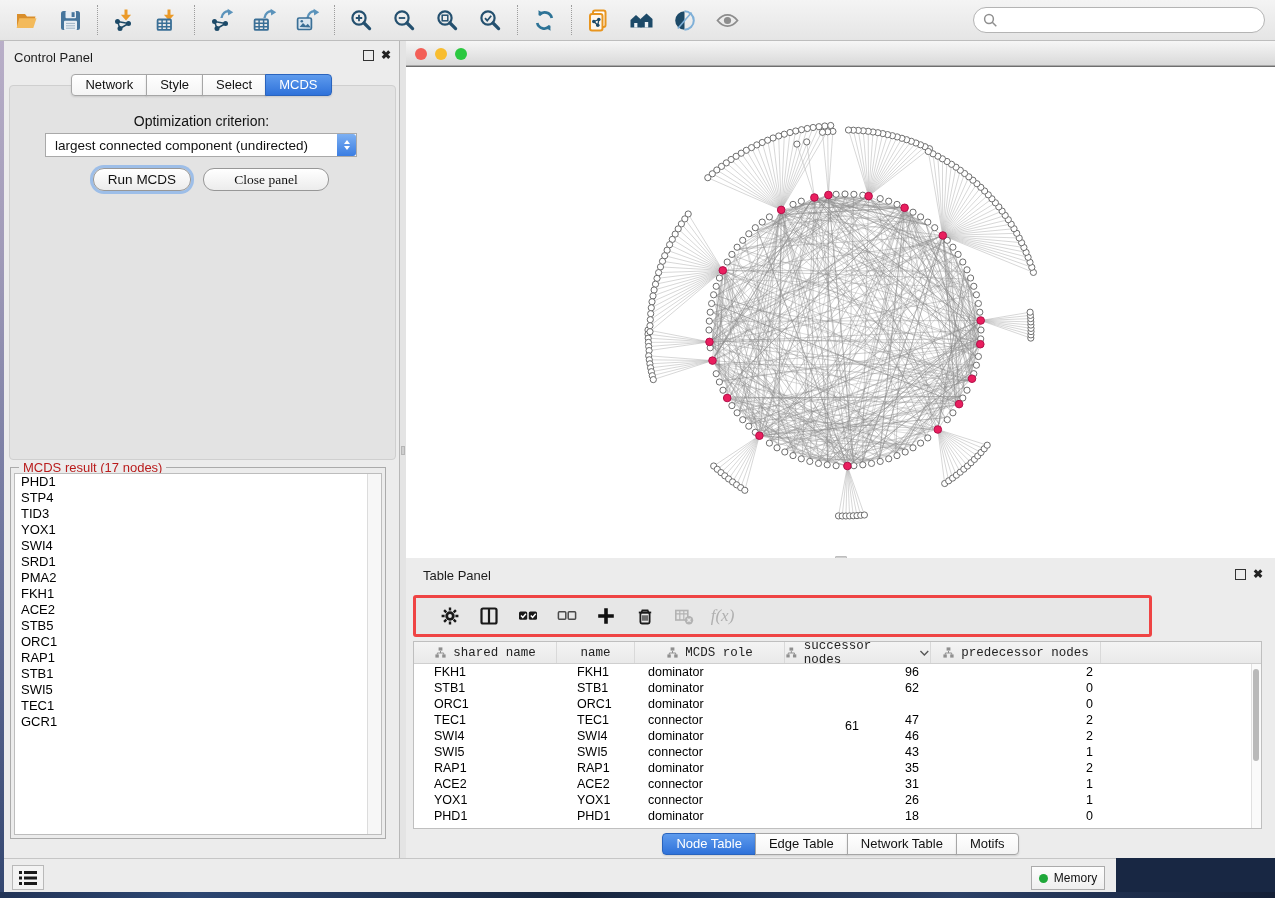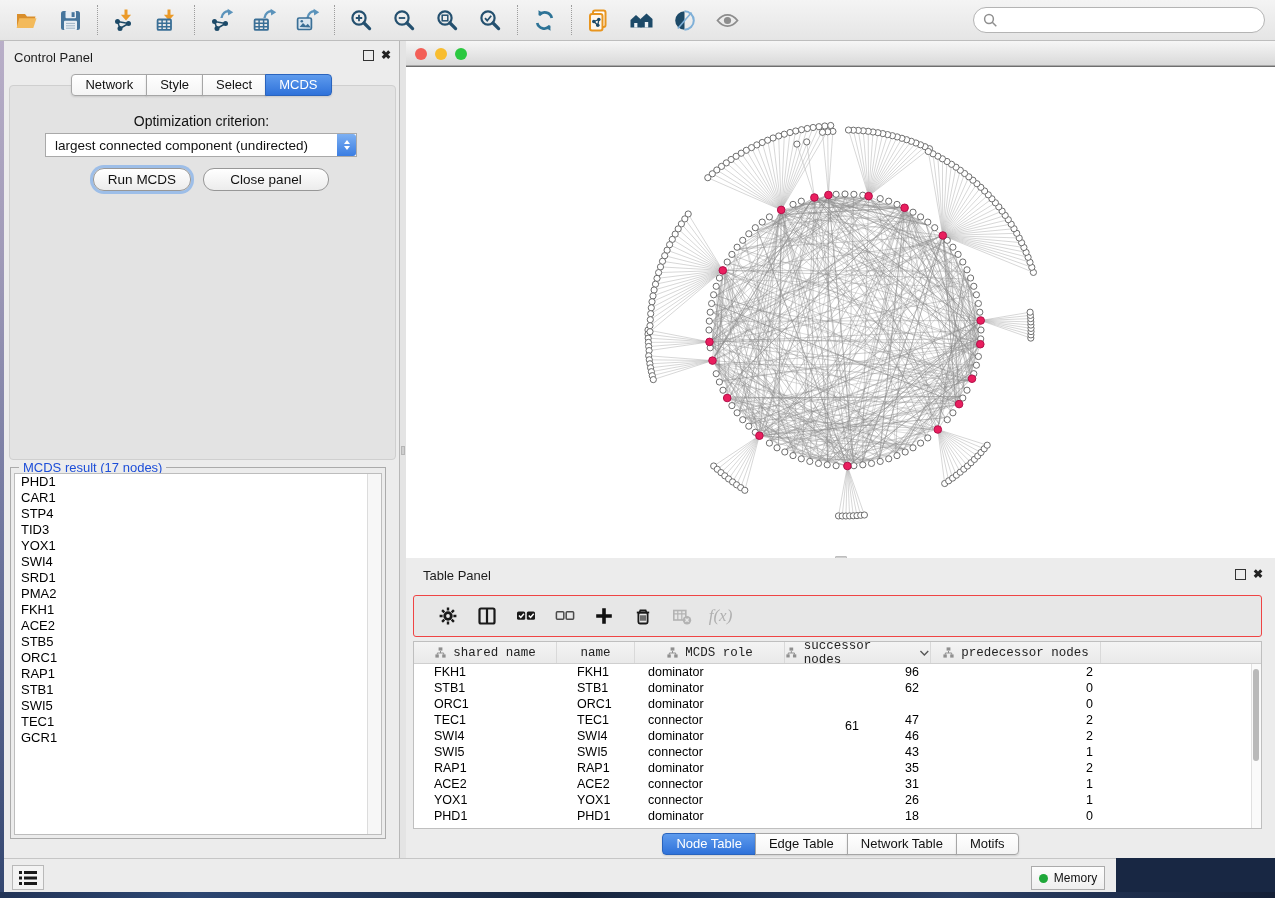--- a/index.html
+++ b/index.html
@@ -37,38 +37,38 @@
     display:flex;align-items:center;box-sizing:border-box;}
   .dropdown .dd-text{flex:1;font-size:13.5px;color:#111;padding-left:9px;white-space:nowrap;overflow:hidden;}
   .dd-cap{width:19px;height:22px;border-radius:0 3px 3px 0;background:linear-gradient(#7db0f2,#3a7de2);
     display:flex;flex-direction:column;align-items:center;justify-content:center;gap:2px;}
   .dd-up{width:0;height:0;border-left:3.5px solid transparent;border-right:3.5px solid transparent;border-bottom:4.5px solid #fff;}
   .dd-dn{width:0;height:0;border-left:3.5px solid transparent;border-right:3.5px solid transparent;border-top:4.5px solid #fff;}
   .btn{position:absolute;height:23px;border:1px solid #979797;border-radius:11px;background:linear-gradient(#ffffff,#ececec);
     font-size:13.5px;color:#111;display:flex;align-items:center;justify-content:center;box-sizing:border-box;}
   .btn.focused{box-shadow:0 0 0 3px rgba(110,165,235,.6);}
   .fieldset{position:absolute;left:6px;top:426px;width:376px;height:372px;border:1px solid #ababab;box-sizing:border-box;}
-  .legend{position:absolute;left:8px;top:-8px;background:#ececec;padding:0 4px;font-size:13px;color:#1d4ed8;}
+  .legend{position:absolute;left:8px;top:-8px;background:#ececec;padding:0 4px;font-size:13px;color:#b91c1c;}
   .mcds-list{position:absolute;left:3px;top:5px;right:3px;bottom:3px;background:#fff;border:1px solid #bdbdbd;overflow:hidden;}
   .mcds-item{font-size:13px;color:#000;line-height:16px;padding-left:6px;}
   .list-scroll{position:absolute;right:0;top:0;width:13px;height:100%;background:#f7f7f7;border-left:1px solid #dcdcdc;}
   
   .vsplit{position:absolute;left:400px;top:41px;width:6px;height:817px;background:#e4e4e4;}
   .vgrip{position:absolute;left:1px;top:405px;width:4px;height:9px;background:#cfcfcf;border:1px solid #b5b5b5;box-sizing:border-box;}
   .hgrip{position:absolute;left:835px;top:556px;width:12px;height:5px;background:#cfcfcf;border:1px solid #bdbdbd;box-sizing:border-box;border-radius:1px;}
   
   .netwin{position:absolute;left:406px;top:41px;width:869px;height:517px;}
   .net-titlebar{position:absolute;left:0;top:0;width:100%;height:25px;background:linear-gradient(#f6f6f6,#d9d9d9);
     border-bottom:1px solid #a8a8a8;box-sizing:border-box;}
   .tl{position:absolute;top:6.5px;width:12px;height:12px;border-radius:50%;}
   .net-title{position:absolute;left:0;top:4px;width:100%;text-align:center;font-size:13px;font-weight:bold;color:#333;}
   .net-content{position:absolute;left:0;top:25px;width:869px;height:492px;background:#fff;border-top:1px solid #6e6e6e;box-sizing:border-box;}
   
   .tpanel{position:absolute;left:406px;top:558px;width:869px;height:300px;background:#ececec;}
-  .tp-tools{position:absolute;left:7px;top:37px;width:849px;height:42px;background:#e7e7e7;border:1px solid #ef4444;border-radius:3px;
+  .tp-tools{position:absolute;left:7px;top:37px;width:739px;height:42px;background:#e7e7e7;border:3px solid #ef4444;border-radius:3px;
     box-sizing:border-box;display:flex;align-items:center;padding-left:14px;gap:0;}
   .tool-btn{width:39px;height:32px;display:flex;align-items:center;justify-content:center;}
   .fx-text{font-family:"Liberation Serif",serif;font-style:italic;font-size:17px;color:#b0b0b0;}
   .tbl{position:absolute;left:7px;top:83px;width:849px;height:188px;background:#fff;border:1px solid #bfbfbf;box-sizing:border-box;overflow:hidden;}
   .tbl-head{display:flex;height:22px;background:linear-gradient(#f4f4f4,#e9e9e9);border-bottom:1px solid #cfcfcf;box-sizing:border-box;font-family:Liberation Mono, monospace;}
   .th{display:flex;align-items:center;justify-content:center;gap:6px;font-size:12.5px;color:#222;border-right:1px solid #d9d9d9;box-sizing:border-box;}
   .th.noborder{border-right:none;}
   .tr{display:flex;height:16px;align-items:center;}
   .td{font-size:12.5px;color:#000;box-sizing:border-box;white-space:nowrap;overflow:hidden;}
   .tbl-scroll{position:absolute;right:0;top:22px;width:9px;bottom:0;background:#fafafa;border-left:1px solid #e0e0e0;}
@@ -247,27 +247,26 @@
     <div class="cp-inset"></div>
     <div class="opt-label">Optimization criterion:</div>
     <div class="dropdown">
       <div class="dd-text">largest connected component (undirected)</div>
       <div class="dd-cap">
           <div class="dd-up"></div>
           <div class="dd-dn"></div>
         </div>
     </div>
     <div class="btn focused" style="left:89px;top:127px;width:98px;">Run MCDS</div>
-    <div class="btn" style="left:199px;top:127px;width:126px;">Close panel</div>
+    <div class="btn" style="left:199px;top:127px;width:126px;font-family:Liberation Serif, serif;">Close panel</div>
     <div class="fieldset">
       <div class="legend">MCDS result (17 nodes)</div>
       <div class="mcds-list" id="mcds-list">
         <div class="list-scroll"></div>
       <div class="mcds-item">PHD1</div>
-          <div class="mcds-item">CAR1</div>
           <div class="mcds-item">STP4</div>
           <div class="mcds-item">TID3</div>
           <div class="mcds-item">YOX1</div>
           <div class="mcds-item">SWI4</div>
           <div class="mcds-item">SRD1</div>
           <div class="mcds-item">PMA2</div>
           <div class="mcds-item">FKH1</div>
           <div class="mcds-item">ACE2</div>
           <div class="mcds-item">STB5</div>
           <div class="mcds-item">ORC1</div>

